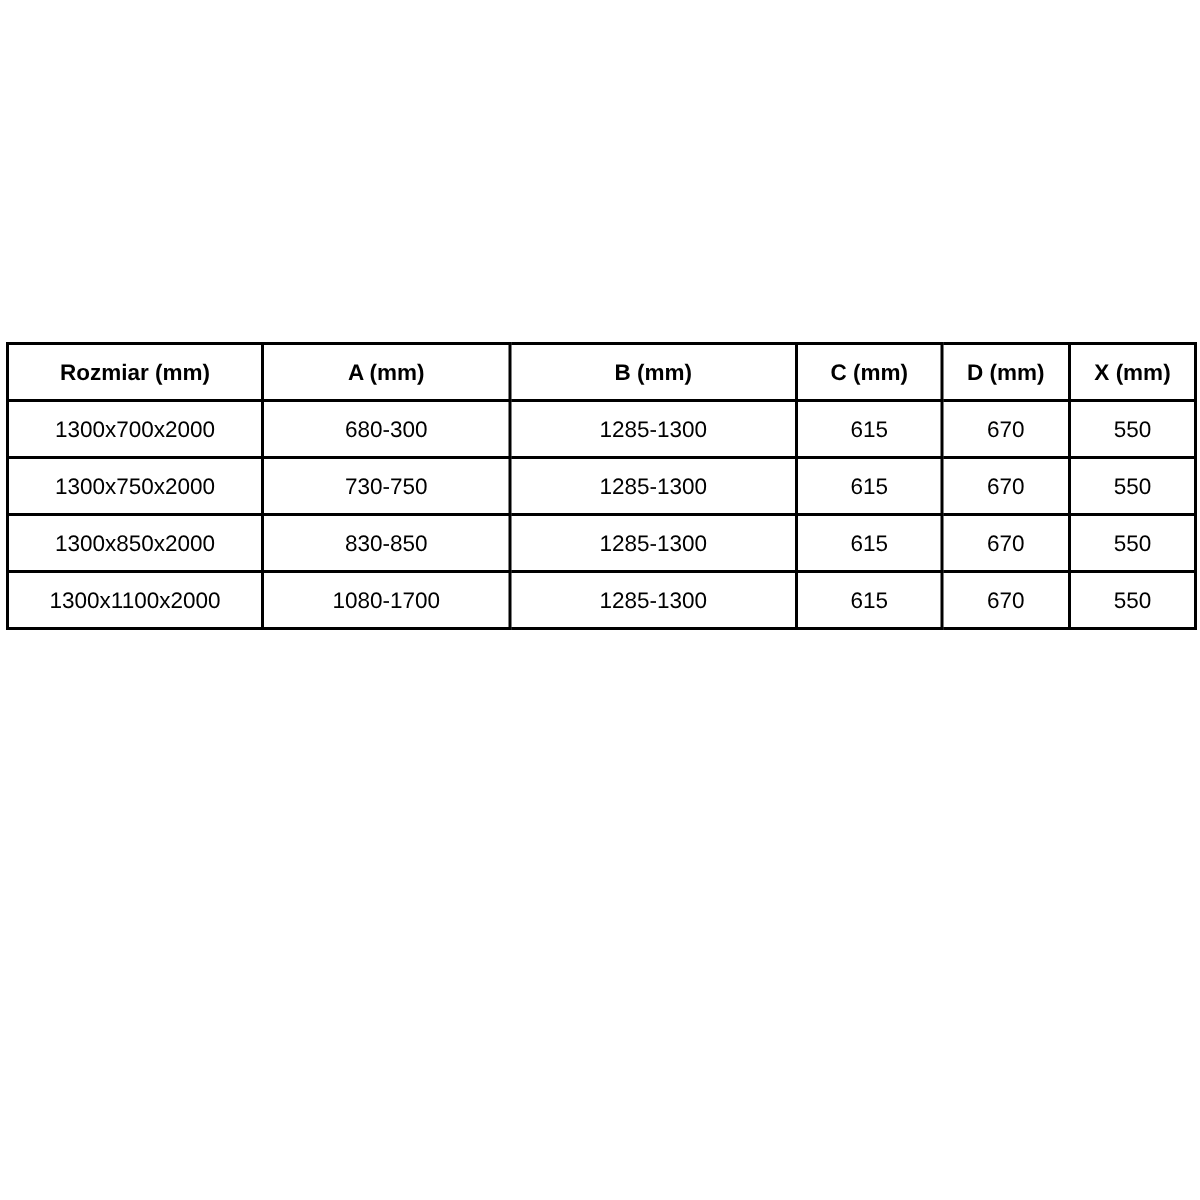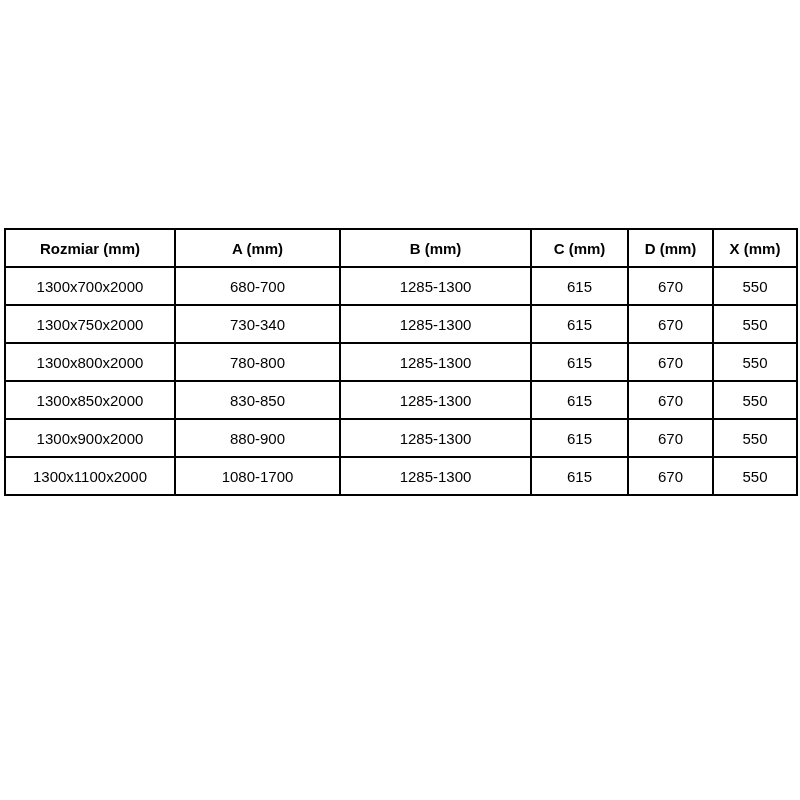--- a/index.html
+++ b/index.html
@@ -71,53 +71,37 @@
         <th>A (mm)</th>
         <th>B (mm)</th>
         <th>C (mm)</th>
         <th>D (mm)</th>
         <th>X (mm)</th>
       </tr>
     </thead>
     <tbody id="spec-body">
         <tr>
           <td>1300x700x2000</td>
-          <td>680-700</td>
+          <td>680-300</td>
           <td>1285-1300</td>
           <td>615</td>
           <td>670</td>
           <td>550</td>
         </tr>
         <tr>
           <td>1300x750x2000</td>
-          <td>730-340</td>
-          <td>1285-1300</td>
-          <td>615</td>
-          <td>670</td>
-          <td>550</td>
-        </tr>
-        <tr>
-          <td>1300x800x2000</td>
-          <td>780-800</td>
+          <td>730-750</td>
           <td>1285-1300</td>
           <td>615</td>
           <td>670</td>
           <td>550</td>
         </tr>
         <tr>
           <td>1300x850x2000</td>
           <td>830-850</td>
-          <td>1285-1300</td>
-          <td>615</td>
-          <td>670</td>
-          <td>550</td>
-        </tr>
-        <tr>
-          <td>1300x900x2000</td>
-          <td>880-900</td>
           <td>1285-1300</td>
           <td>615</td>
           <td>670</td>
           <td>550</td>
         </tr>
         <tr>
           <td>1300x1100x2000</td>
           <td>1080-1700</td>
           <td>1285-1300</td>
           <td>615</td>

